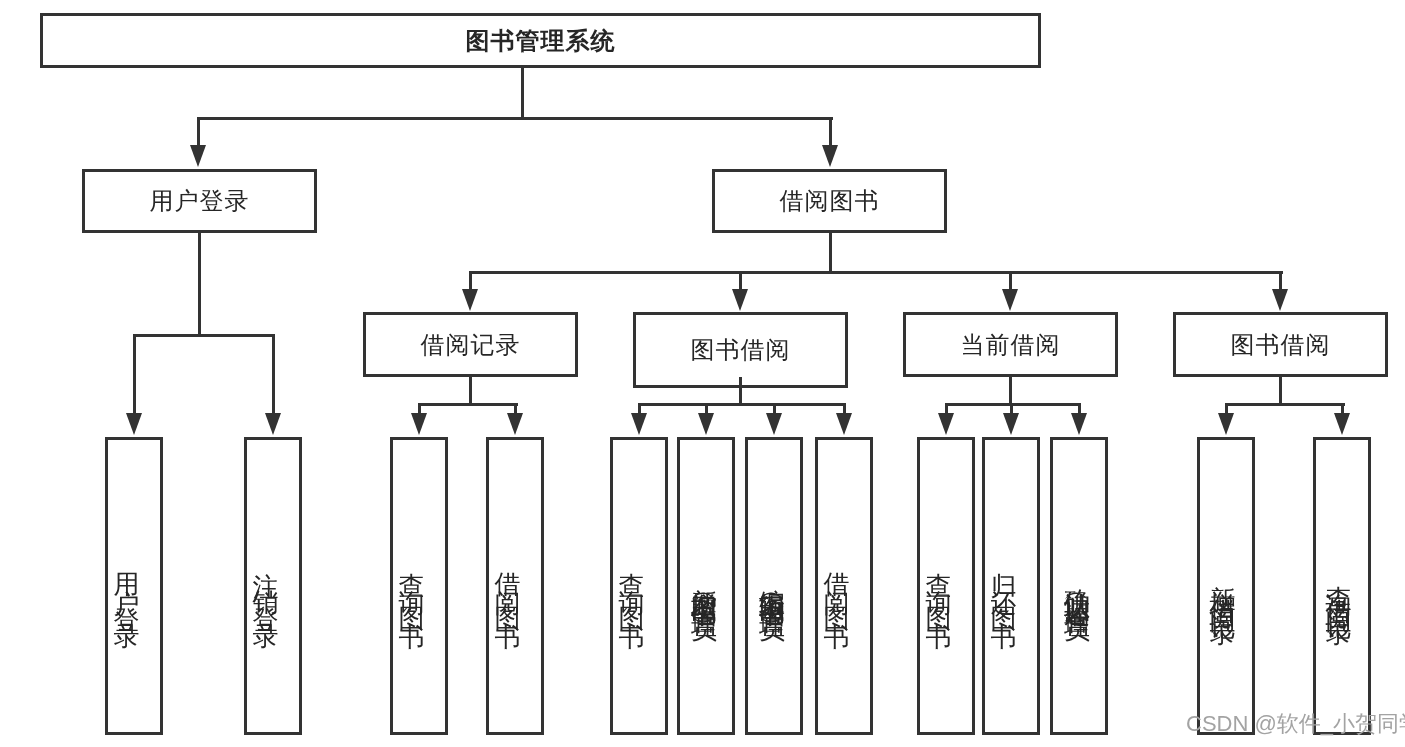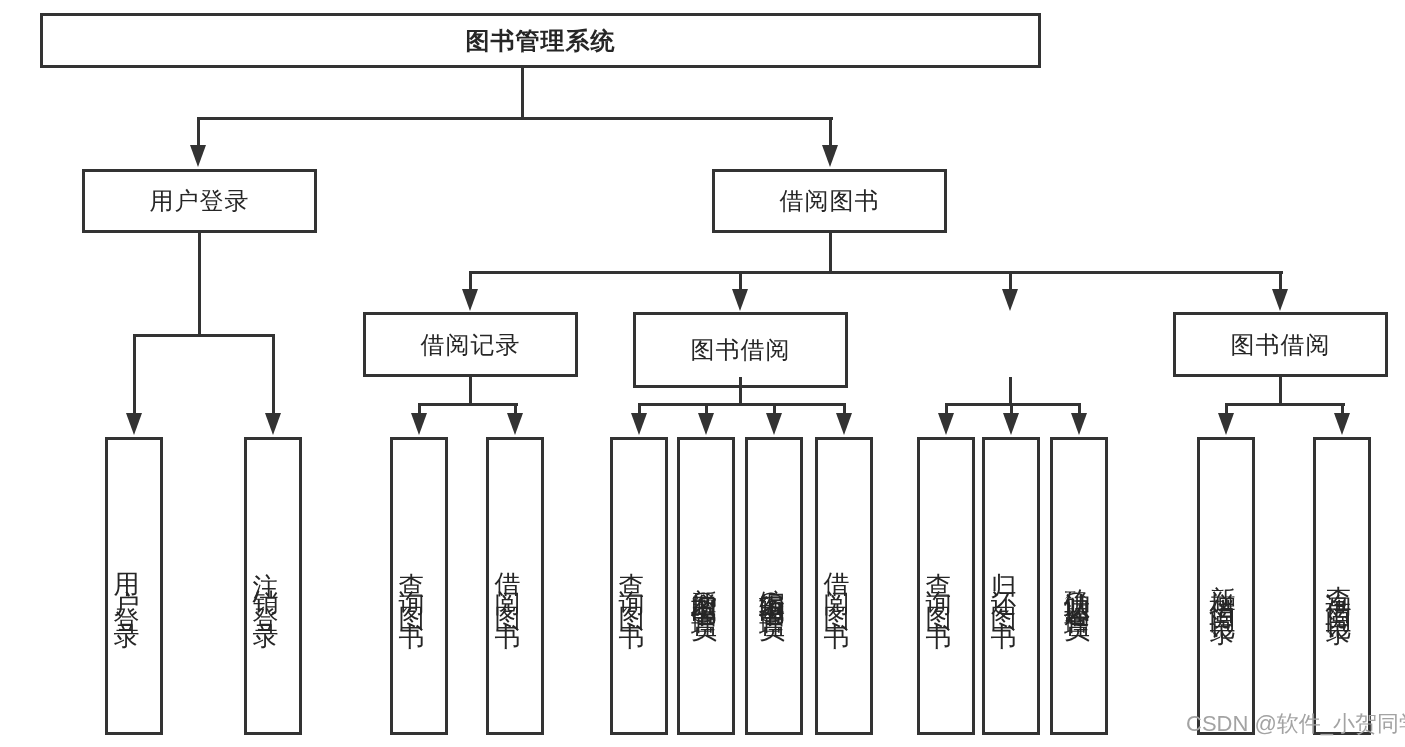--- a/index.html
+++ b/index.html
@@ -106,20 +106,23 @@
   <div class="arrow" style="left:1002px; top:289px;"></div>
   <div class="vline" style="left:1279px; top:271px; height:18px;"></div>
   <div class="arrow" style="left:1272px; top:289px;"></div>
 
   <div class="box" style="left:363px; top:312px; width:215px; height:65px;">
     <span class="hlabel">借阅记录</span>
   </div>
   <div class="box" style="left:633px; top:312px; width:215px; height:76px;">
     <span class="hlabel">图书借阅</span>
   </div>
+  <div class="box" style="left:903px; top:312px; width:215px; height:65px;">
+    <span class="hlabel">当前借阅</span>
+  </div>
   <div class="box" style="left:1173px; top:312px; width:215px; height:65px;">
     <span class="hlabel">图书借阅</span>
   </div>
 
   <div class="vline" style="left:469px; top:377px; height:29px;"></div>
   <div class="hline" style="left:418px; top:403px; width:100px;"></div>
   <div class="vline" style="left:418px; top:403px; height:10px;"></div>
   <div class="arrow" style="left:411px; top:413px;"></div>
   <div class="vline" style="left:514px; top:403px; height:10px;"></div>
   <div class="arrow" style="left:507px; top:413px;"></div>

